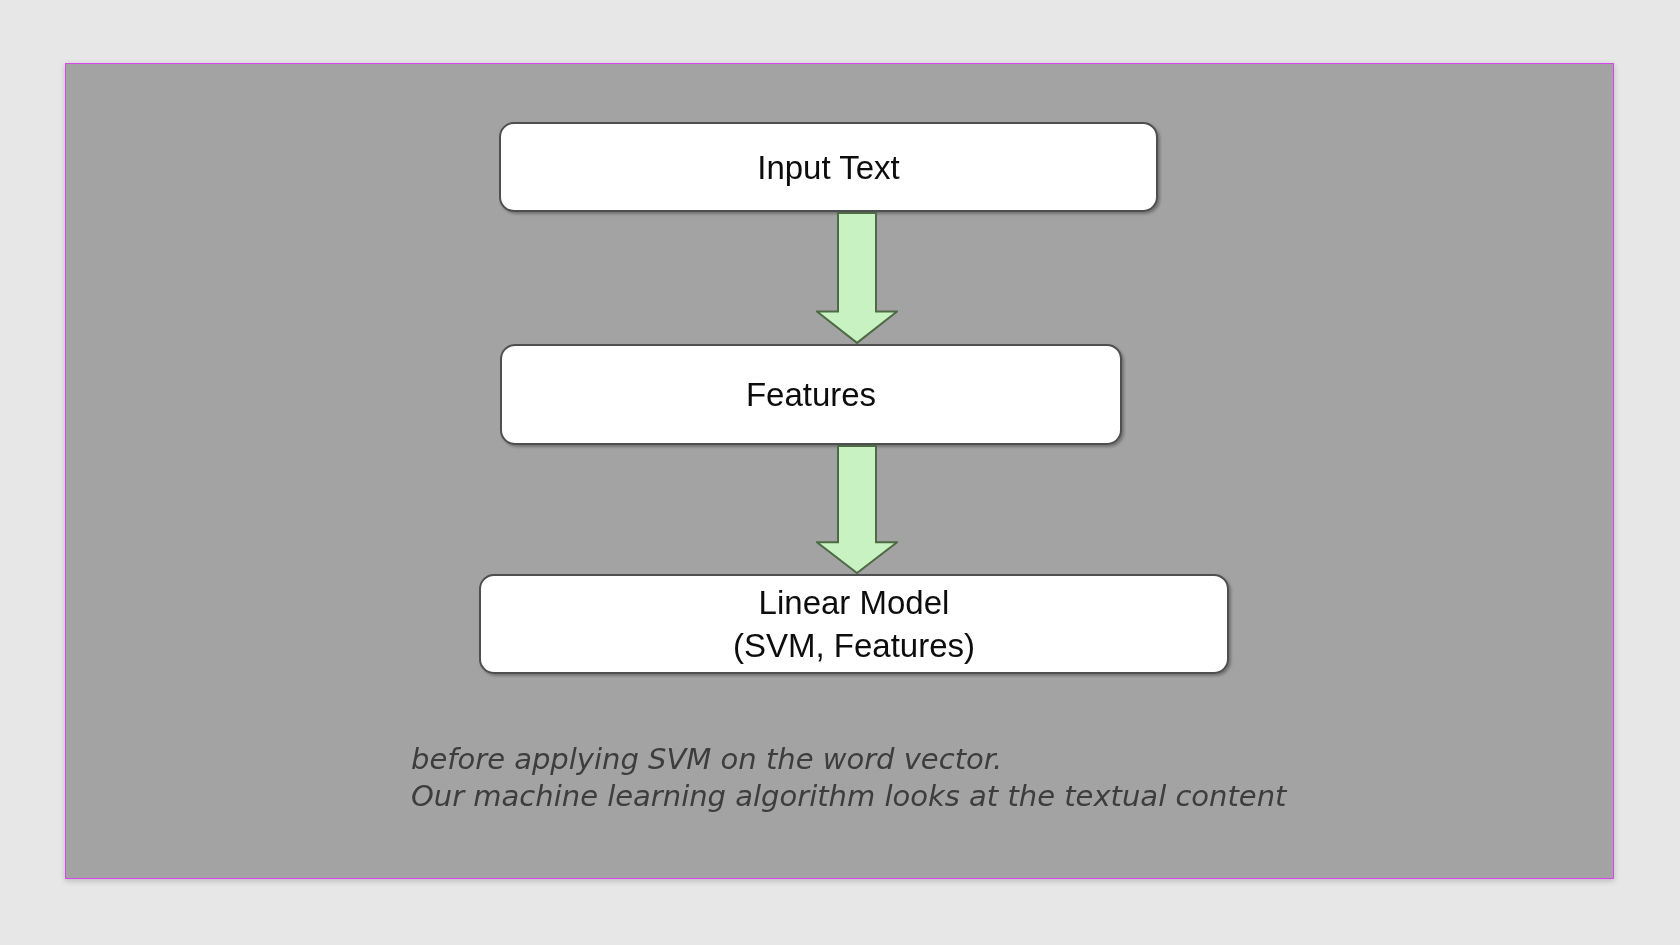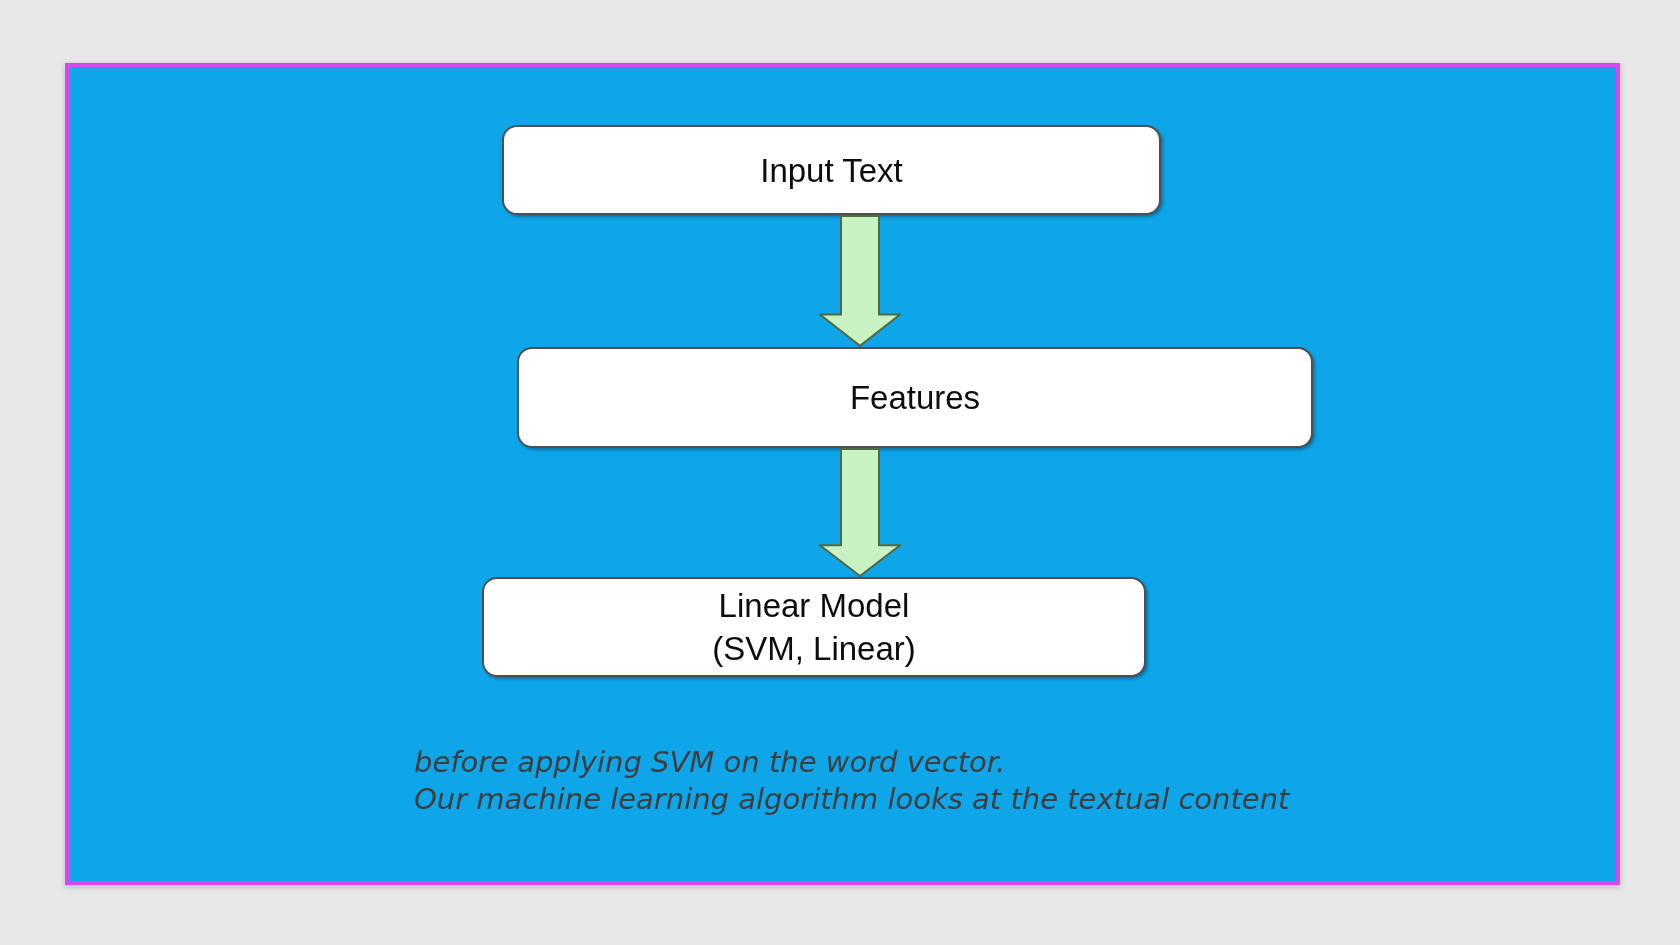--- a/index.html
+++ b/index.html
@@ -13,43 +13,43 @@
     font-family: "Liberation Sans", sans-serif;
     position: relative;
     overflow: hidden;
   }
   .card {
     position: absolute;
     left: 65px;
     top: 63px;
     width: 1547px;
     height: 814px;
-    background: #0ea5e9;
-    border: 4px solid #d946ef;
+    background: #a3a3a3;
+    border: 1px solid #d946ef;
     box-shadow: 0 2px 6px rgba(0,0,0,0.20);
   }
   .node {
     position: absolute;
     background: #ffffff;
     border: 2px solid #4f4f4f;
     border-radius: 15px;
     box-shadow: 2px 2px 3px rgba(0,0,0,0.30);
     display: flex;
     flex-direction: column;
     justify-content: center;
     align-items: center;
     text-align: center;
     font-size: 33px;
     line-height: 43px;
     color: #0d0d0d;
     box-sizing: border-box;
   }
   .node-input   { left: 433px; top: 58px;  width: 659px; height: 90px;  }
-  .node-features{ left: 448px; top: 280px; width: 796px; height: 101px; gap: 40px; }
-  .node-model   { left: 413px; top: 510px; width: 664px; height: 100px; }
+  .node-features{ left: 434px; top: 280px; width: 622px; height: 101px; gap: 40px; }
+  .node-model   { left: 413px; top: 510px; width: 750px; height: 100px; }
   .arrow {
     position: absolute;
     width: 82px;
   }
   .arrow-1 { left: 750px; top: 148px; height: 132px; }
   .arrow-2 { left: 750px; top: 381px; height: 129px; }
   .caption {
     position: absolute;
     left: 345px;
     top: 677px;
@@ -76,21 +76,21 @@
   <div class="node node-features">
     <div class="node-line">Features</div>
   </div>
 
   <svg class="arrow arrow-2" viewBox="0 0 82 126" preserveAspectRatio="none" stroke="#4e6b45">
     <polygon points="22,1 60,1 60,95 81,95 41,125 1,95 22,95" stroke-width="2" stroke-linejoin="miter" fill="#c9f2c3"></polygon>
   </svg>
 
   <div class="node node-model">
     <div class="node-line">Linear Model</div>
-    <div class="node-line">(SVM, Linear)</div>
+    <div class="node-line">(SVM, Features)</div>
   </div>
 
   <div class="caption">
     <div class="caption-line">before applying SVM on the word vector.</div>
     <div class="caption-line">Our machine learning algorithm looks at the textual content</div>
   </div>
 
 </div>
 
 </body></html>

